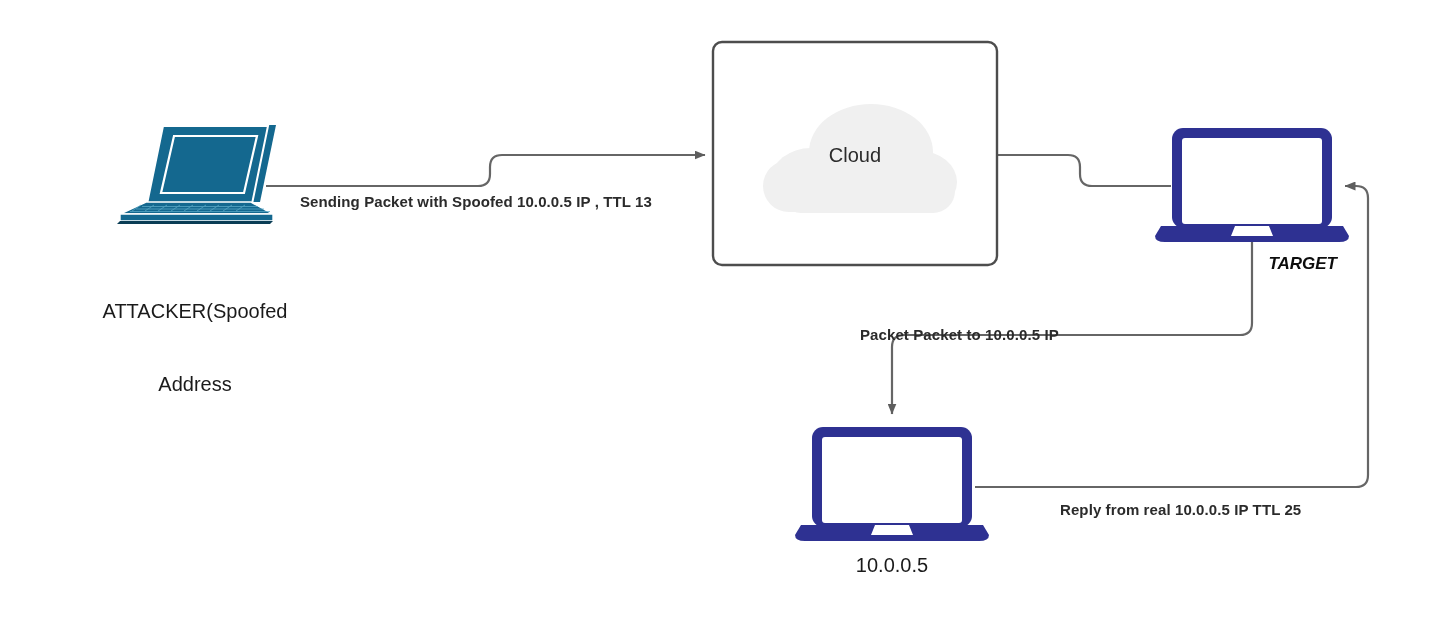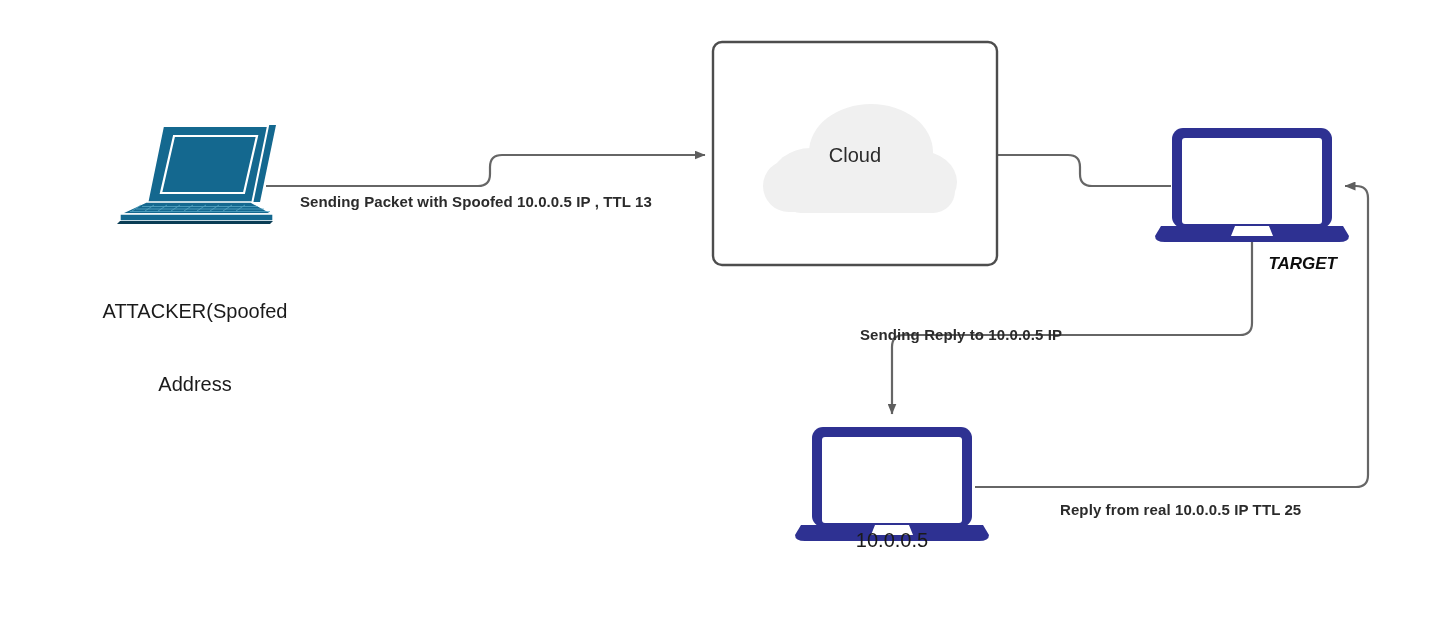--- a/index.html
+++ b/index.html
@@ -162,21 +162,21 @@
 
   <div class="node" style="left:795px; top:425px; width:194px; height:118px;">
     <svg width="194" height="118" viewBox="0 0 194 118" xmlns="http://www.w3.org/2000/svg">
       <rect x="17" y="2" width="160" height="100" rx="11" ry="11" fill="#2e3192"></rect>
       <rect x="27" y="12" width="140" height="86" rx="3" ry="3" fill="#ffffff"></rect>
       <path d="M 6,100 L 188,100 L 194,110 Q 194,116 184,116 L 10,116 Q 0,116 0,110 Z" fill="#2e3192"></path>
       <path d="M 80,100 L 114,100 L 118,110 L 76,110 Z" fill="#ffffff"></path>
     </svg>
   </div>
 
-  <div class="lbl lbl-plain" style="left:807px; top:528px; width:170px;">10.0.0.5</div>
+  <div class="lbl lbl-plain" style="left:807px; top:553px; width:170px;">10.0.0.5</div>
 
   <div class="lbl lbl-edge" style="left:292px; top:193px;margin-left:8px;">Sending Packet with Spoofed 10.0.0.5 IP , TTL 13</div>
 
-  <div class="lbl lbl-edge" style="left:860px; top:326px;">Sending Reply to 10.0.0.5 IP</div>
+  <div class="lbl lbl-edge" style="left:860px; top:326px;">Packet Packet to 10.0.0.5 IP</div>
 
   <div class="lbl lbl-edge" style="left:1060px; top:478px;margin-top:23px;">Reply from real 10.0.0.5 IP TTL 25</div>
 
 </div>
 
 </body></html>

